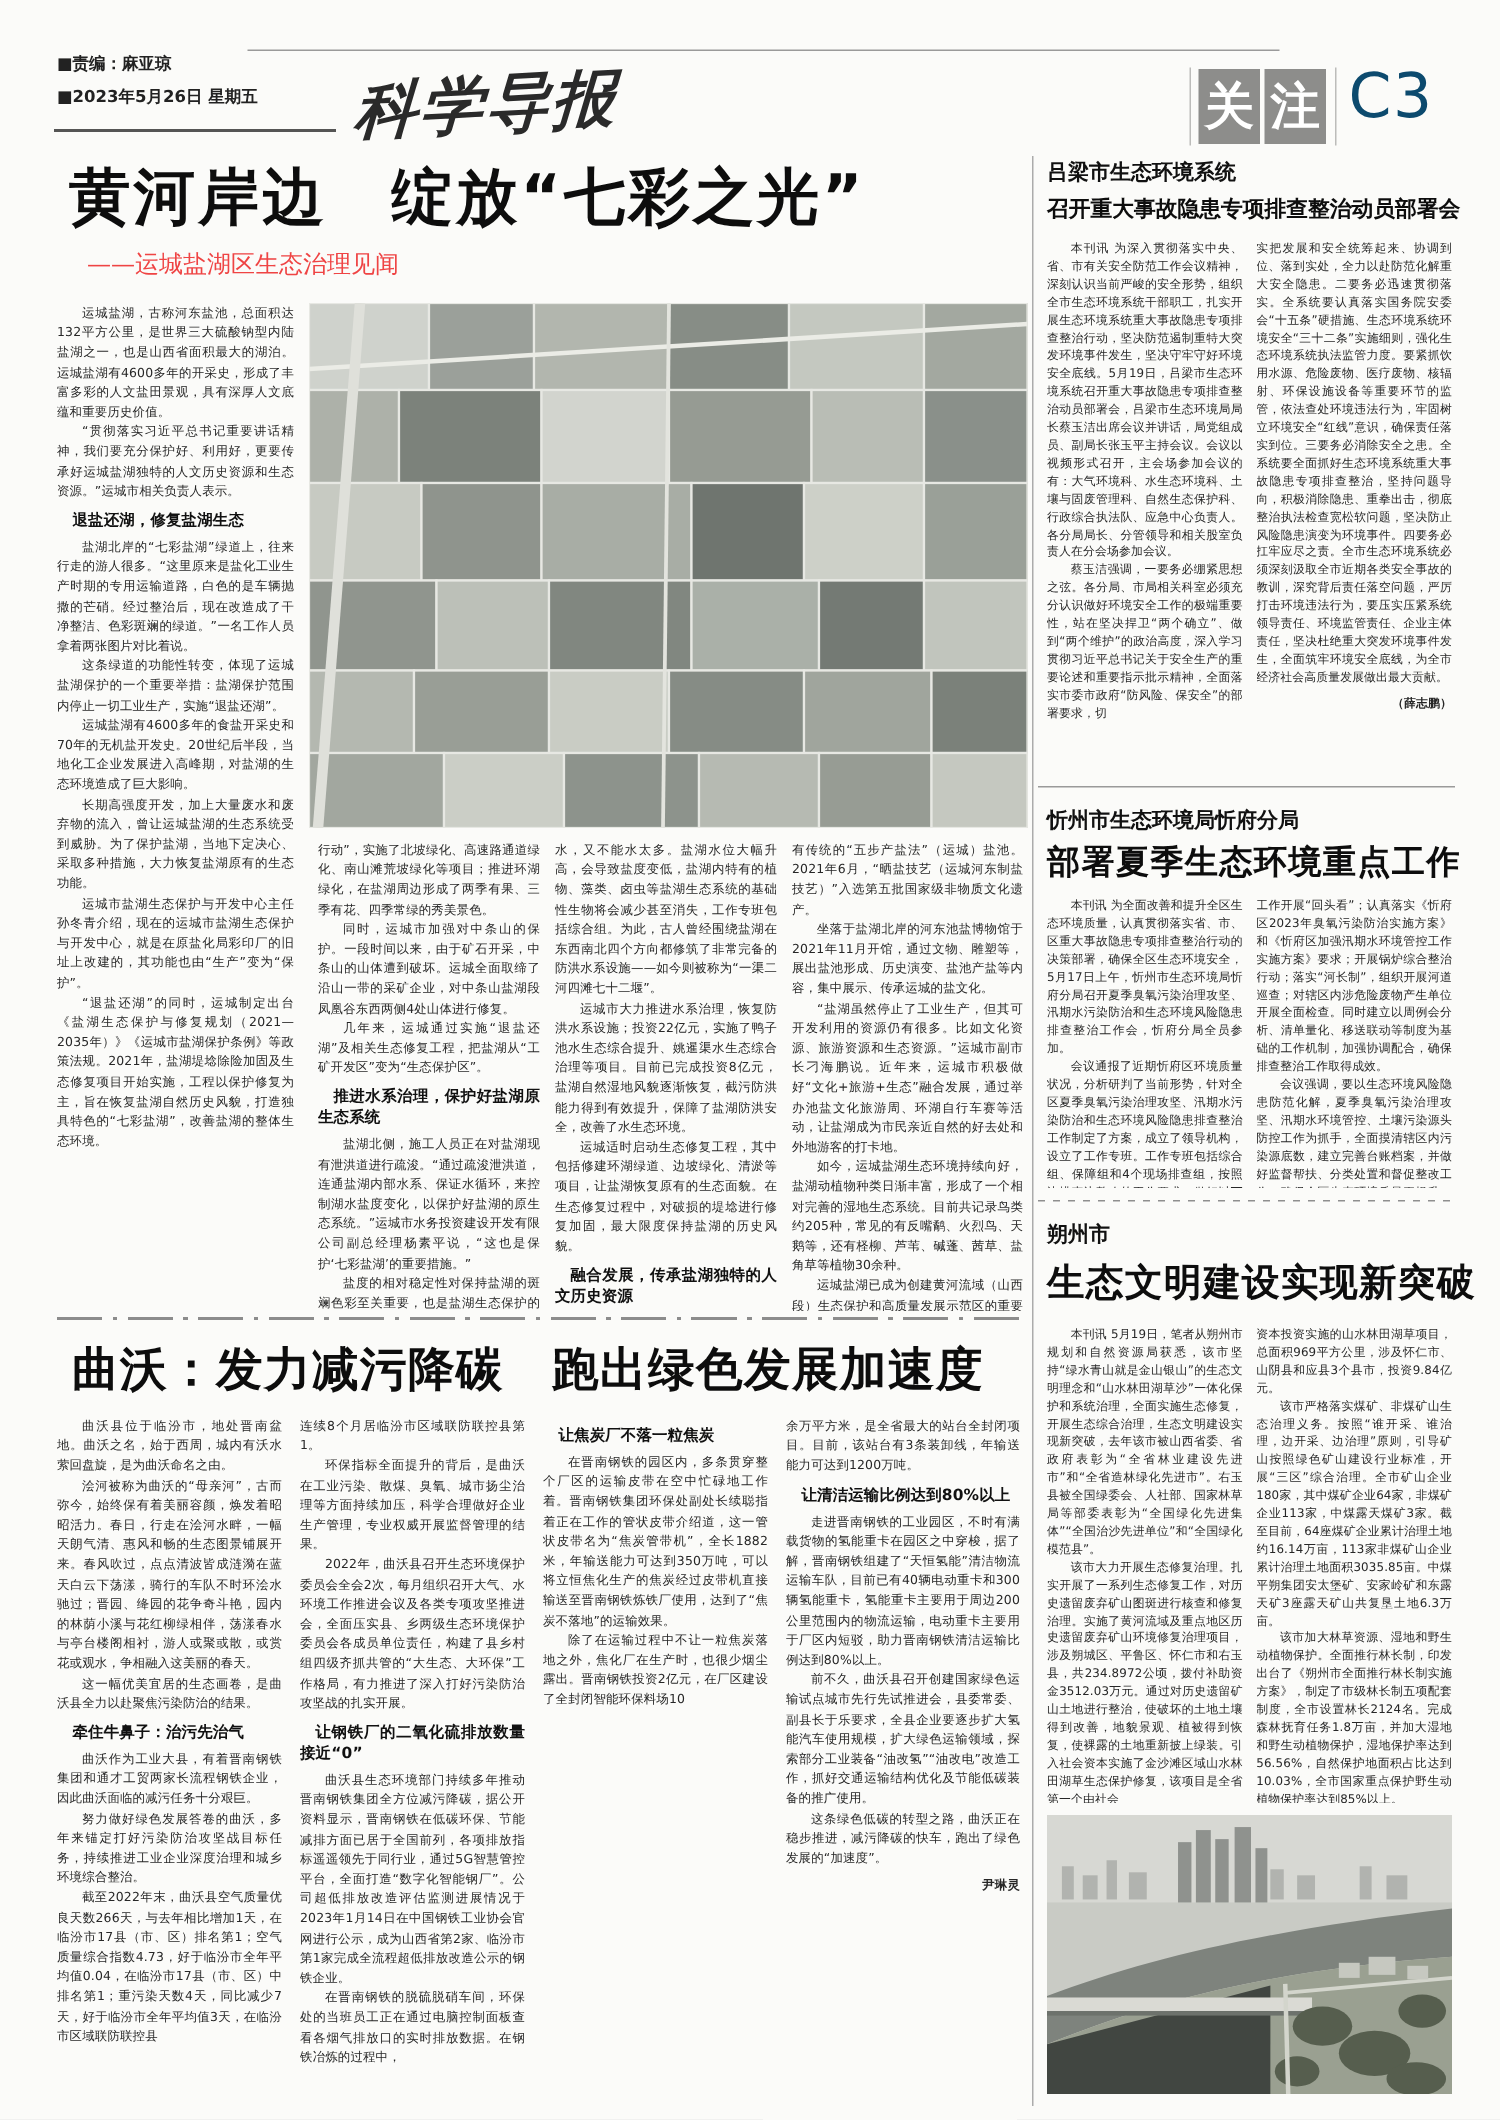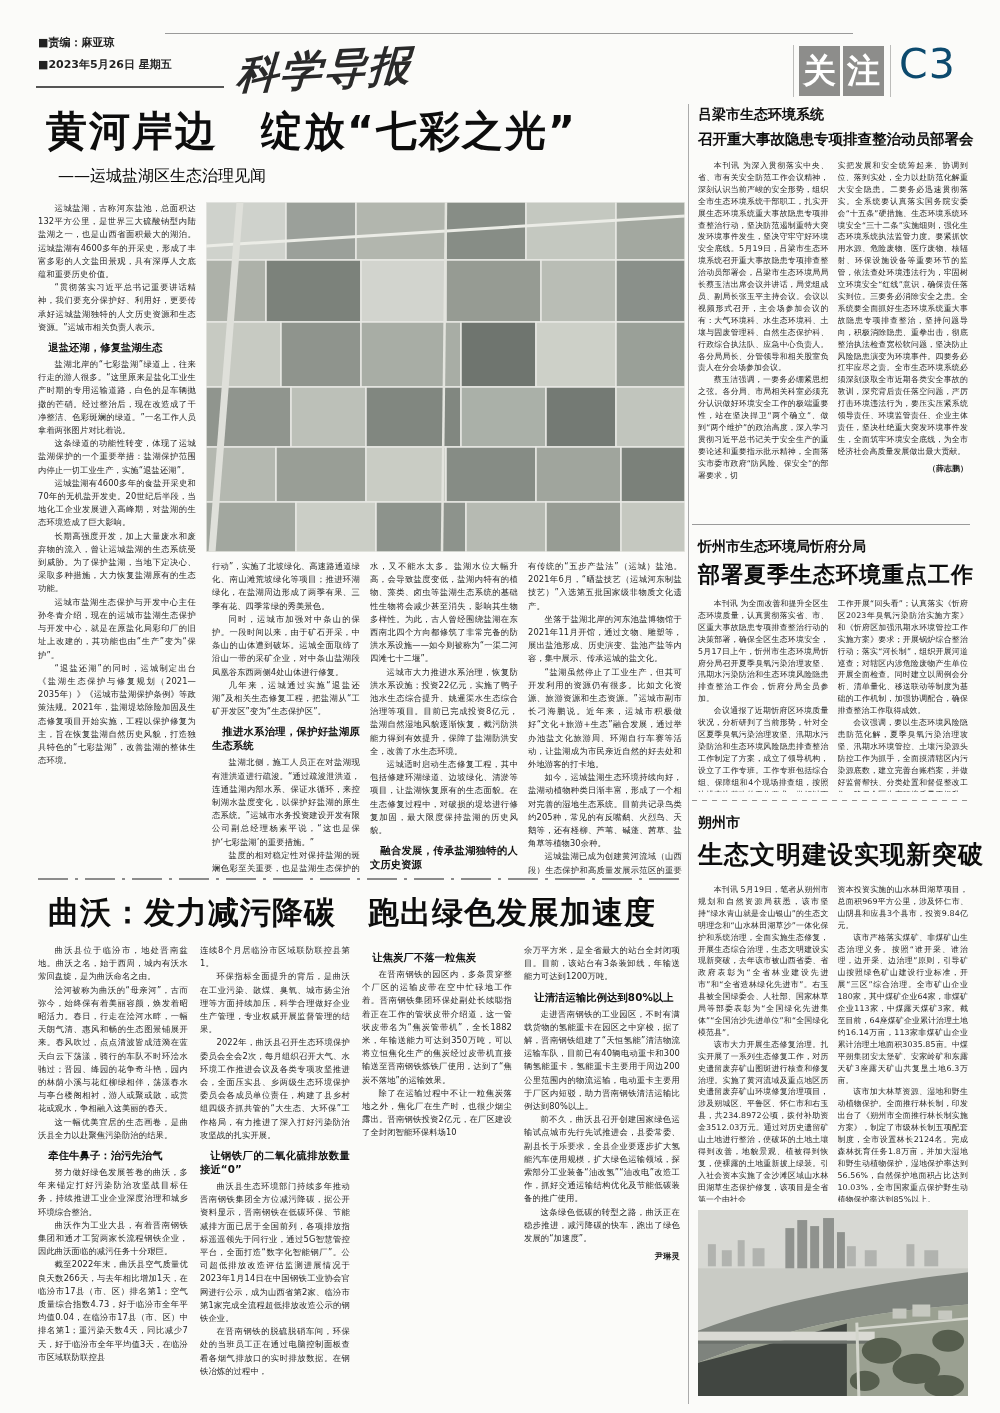--- a/index.html
+++ b/index.html
@@ -13,21 +13,21 @@
   .toprule{height:1px;background:#9a9a9a;}
   .logo{font-size:42px;font-weight:bold;font-style:italic;font-family:"DejaVu Serif","Liberation Serif",serif;
         color:#2a2a2a;transform:rotate(-3deg) skewX(-6deg);letter-spacing:2px;}
   .badgebox{width:41px;height:50px;background:#8d8d8b;color:#fff;font-size:33px;font-weight:bold;
             display:flex;align-items:center;justify-content:center;font-family:"DejaVu Sans",sans-serif;}
   .pageno{font-size:41px;font-weight:normal;color:#0c4a6e;font-family:"DejaVu Sans",sans-serif;letter-spacing:1px;}
   .vthin{width:1px;background:#bcbcba;}
 
   
   .h-main{font-size:41px;font-weight:bold;letter-spacing:2px;white-space:nowrap;color:#0d0d0d;}
-  .h-sub{font-size:16px;font-family:"DejaVu Serif","Liberation Serif",serif;color:#000000;}
+  .h-sub{font-size:16px;font-family:"DejaVu Serif","Liberation Serif",serif;color:#ef4444;}
   .h-quwo{font-size:31px;font-weight:bold;font-family:"DejaVu Serif","Liberation Serif",serif;
           letter-spacing:1px;white-space:nowrap;color:#0d0d0d;}
   .kicker{font-size:14px;font-weight:bold;font-family:"DejaVu Serif","Liberation Serif",serif;color:#111;}
   .h-lvliang{font-size:14.5px;font-weight:bold;white-space:nowrap;color:#0d0d0d;}
   .h-xinzhou{font-size:22px;font-weight:bold;font-family:"DejaVu Serif","Liberation Serif",serif;letter-spacing:1px;color:#0d0d0d;}
   .h-shuozhou{font-size:25px;font-weight:bold;font-family:"DejaVu Serif","Liberation Serif",serif;letter-spacing:1px;color:#0d0d0d;}
 
   
   .bodytext{text-align:justify;overflow:hidden;color:#272727;}
   .maincol{font-size:8.3px;line-height:13.2px;letter-spacing:0.1px;}
@@ -128,43 +128,43 @@
 
   <div class="abs bodytext maincol" style="left:212px;top:560px;width:148px;height:314px;">
       <p class="para ni">行动”，实施了北坡绿化、高速路通道绿化、南山滩荒坡绿化等项目；推进环湖绿化，在盐湖周边形成了两季有果、三季有花、四季常绿的秀美景色。</p>
       <p class="para">同时，运城市加强对中条山的保护。一段时间以来，由于矿石开采，中条山的山体遭到破坏。运城全面取缔了沿山一带的采矿企业，对中条山盐湖段凤凰谷东西两侧4处山体进行修复。</p>
       <p class="para">几年来，运城通过实施“退盐还湖”及相关生态修复工程，把盐湖从“工矿开发区”变为“生态保护区”。</p>
       <h4 class="colhead">推进水系治理，保护好盐湖原生态系统</h4>
       <p class="para">盐湖北侧，施工人员正在对盐湖现有泄洪道进行疏浚。“通过疏浚泄洪道，连通盐湖内部水系、保证水循环，来控制湖水盐度变化，以保护好盐湖的原生态系统。”运城市水务投资建设开发有限公司副总经理杨素平说，“这也是保护‘七彩盐湖’的重要措施。”</p>
       <p class="para">盐度的相对稳定性对保持盐湖的斑斓色彩至关重要，也是盐湖生态保护的重要指标。对盐湖而言，既不能没有</p>
     </div>
   <div class="abs bodytext maincol" style="left:370px;top:560px;width:148px;height:314px;">
-      <p class="para ni">水，又不能水太多。盐湖水位大幅升高，会导致盐度变低，盐湖内特有的植物、藻类、卤虫等盐湖生态系统的基础性生物将会减少甚至消失，影响其生物多样性。为此，古人曾经围绕盐湖在东西南北四个方向都修筑了非常完备的防洪水系设施——如今则被称为“一渠二河四滩七十二堰”。</p>
+      <p class="para ni">水，又不能水太多。盐湖水位大幅升高，会导致盐度变低，盐湖内特有的植物、藻类、卤虫等盐湖生态系统的基础性生物将会减少甚至消失，工作专班包括综合组。为此，古人曾经围绕盐湖在东西南北四个方向都修筑了非常完备的防洪水系设施——如今则被称为“一渠二河四滩七十二堰”。</p>
       <p class="para">运城市大力推进水系治理，恢复防洪水系设施；投资22亿元，实施了鸭子池水生态综合提升、姚暹渠水生态综合治理等项目。目前已完成投资8亿元，盐湖自然湿地风貌逐渐恢复，截污防洪能力得到有效提升，保障了盐湖防洪安全，改善了水生态环境。</p>
       <p class="para">运城适时启动生态修复工程，其中包括修建环湖绿道、边坡绿化、清淤等项目，让盐湖恢复原有的生态面貌。在生态修复过程中，对破损的堤埝进行修复加固，最大限度保持盐湖的历史风貌。</p>
       <h4 class="colhead">融合发展，传承盐湖独特的人文历史资源</h4>
     </div>
   <div class="abs bodytext maincol" style="left:528px;top:560px;width:154px;height:314px;">
       <p class="para ni">有传统的“五步产盐法”（运城）盐池。2021年6月，“晒盐技艺（运城河东制盐技艺）”入选第五批国家级非物质文化遗产。</p>
       <p class="para">坐落于盐湖北岸的河东池盐博物馆于2021年11月开馆，通过文物、雕塑等，展出盐池形成、历史演变、盐池产盐等内容，集中展示、传承运城的盐文化。</p>
       <p class="para">“盐湖虽然停止了工业生产，但其可开发利用的资源仍有很多。比如文化资源、旅游资源和生态资源。”运城市副市长刁海鹏说。近年来，运城市积极做好“文化+旅游+生态”融合发展，通过举办池盐文化旅游周、环湖自行车赛等活动，让盐湖成为市民亲近自然的好去处和外地游客的打卡地。</p>
       <p class="para">如今，运城盐湖生态环境持续向好，盐湖动植物种类日渐丰富，形成了一个相对完善的湿地生态系统。目前共记录鸟类约205种，常见的有反嘴鹬、火烈鸟、天鹅等，还有柽柳、芦苇、碱蓬、茜草、盐角草等植物30余种。</p>
       <p class="para">运城盐湖已成为创建黄河流域（山西段）生态保护和高质量发展示范区的重要区域之一。</p>
     </div>
 
   <div class="abs dashline" style="left:38px;top:878px;width:644px;"></div>
 
   <div class="abs h-quwo" style="left:48px;top:892px;">曲沃：发力减污降碳　跑出绿色发展加速度</div>
   <div class="abs bodytext maincol" style="left:38px;top:944px;width:150px;height:460px;">
       <p class="para">曲沃县位于临汾市，地处晋南盆地。曲沃之名，始于西周，城内有沃水萦回盘旋，是为曲沃命名之由。</p>
       <p class="para">浍河被称为曲沃的“母亲河”，古而弥今，始终保有着美丽容颜，焕发着昭昭活力。春日，行走在浍河水畔，一幅天朗气清、惠风和畅的生态图景铺展开来。春风吹过，点点清波皆成涟漪在蓝天白云下荡漾，骑行的车队不时环浍水驰过；晋园、绛园的花争奇斗艳，园内的林荫小溪与花红柳绿相伴，荡漾春水与亭台楼阁相衬，游人或聚或散，或赏花或观水，争相融入这美丽的春天。</p>
       <p class="para">这一幅优美宜居的生态画卷，是曲沃县全力以赴聚焦污染防治的结果。</p>
       <h4 class="colhead">牵住牛鼻子：治污先治气</h4>
+      <p class="para">曲沃作为工业大县，有着晋南钢铁集团和通才工贸两家长流程钢铁企业，因此曲沃面临的减污任务十分艰巨。</p>
       <p class="para">努力做好绿色发展答卷的曲沃，多年来锚定打好污染防治攻坚战目标任务，持续推进工业企业深度治理和城乡环境综合整治。</p>
-      <p class="para">曲沃作为工业大县，有着晋南钢铁集团和通才工贸两家长流程钢铁企业，因此曲沃面临的减污任务十分艰巨。</p>
       <p class="para">截至2022年末，曲沃县空气质量优良天数266天，与去年相比增加1天，在临汾市17县（市、区）排名第1；空气质量综合指数4.73，好于临汾市全年平均值0.04，在临汾市17县（市、区）中排名第1；重污染天数4天，同比减少7天，好于临汾市全年平均值3天，在临汾市区域联防联控县</p>
     </div>
   <div class="abs bodytext maincol" style="left:200px;top:944px;width:150px;height:460px;">
       <p class="para ni">连续8个月居临汾市区域联防联控县第1。</p>
       <p class="para">环保指标全面提升的背后，是曲沃在工业污染、散煤、臭氧、城市扬尘治理等方面持续加压，科学合理做好企业生产管理，专业权威开展监督管理的结果。</p>
       <p class="para">2022年，曲沃县召开生态环境保护委员会全会2次，每月组织召开大气、水环境工作推进会议及各类专项攻坚推进会，全面压实县、乡两级生态环境保护委员会各成员单位责任，构建了县乡村组四级齐抓共管的“大生态、大环保”工作格局，有力推进了深入打好污染防治攻坚战的扎实开展。</p>
       <h4 class="colhead">让钢铁厂的二氧化硫排放数量接近“0”</h4>
       <p class="para">曲沃县生态环境部门持续多年推动晋南钢铁集团全方位减污降碳，据公开资料显示，晋南钢铁在低碳环保、节能减排方面已居于全国前列，各项排放指标遥遥领先于同行业，通过5G智慧管控平台，全面打造“数字化智能钢厂”。公司超低排放改造评估监测进展情况于2023年1月14日在中国钢铁工业协会官网进行公示，成为山西省第2家、临汾市第1家完成全流程超低排放改造公示的钢铁企业。</p>
       <p class="para">在晋南钢铁的脱硫脱硝车间，环保处的当班员工正在通过电脑控制面板查看各烟气排放口的实时排放数据。在钢铁冶炼的过程中，</p>
     </div>

